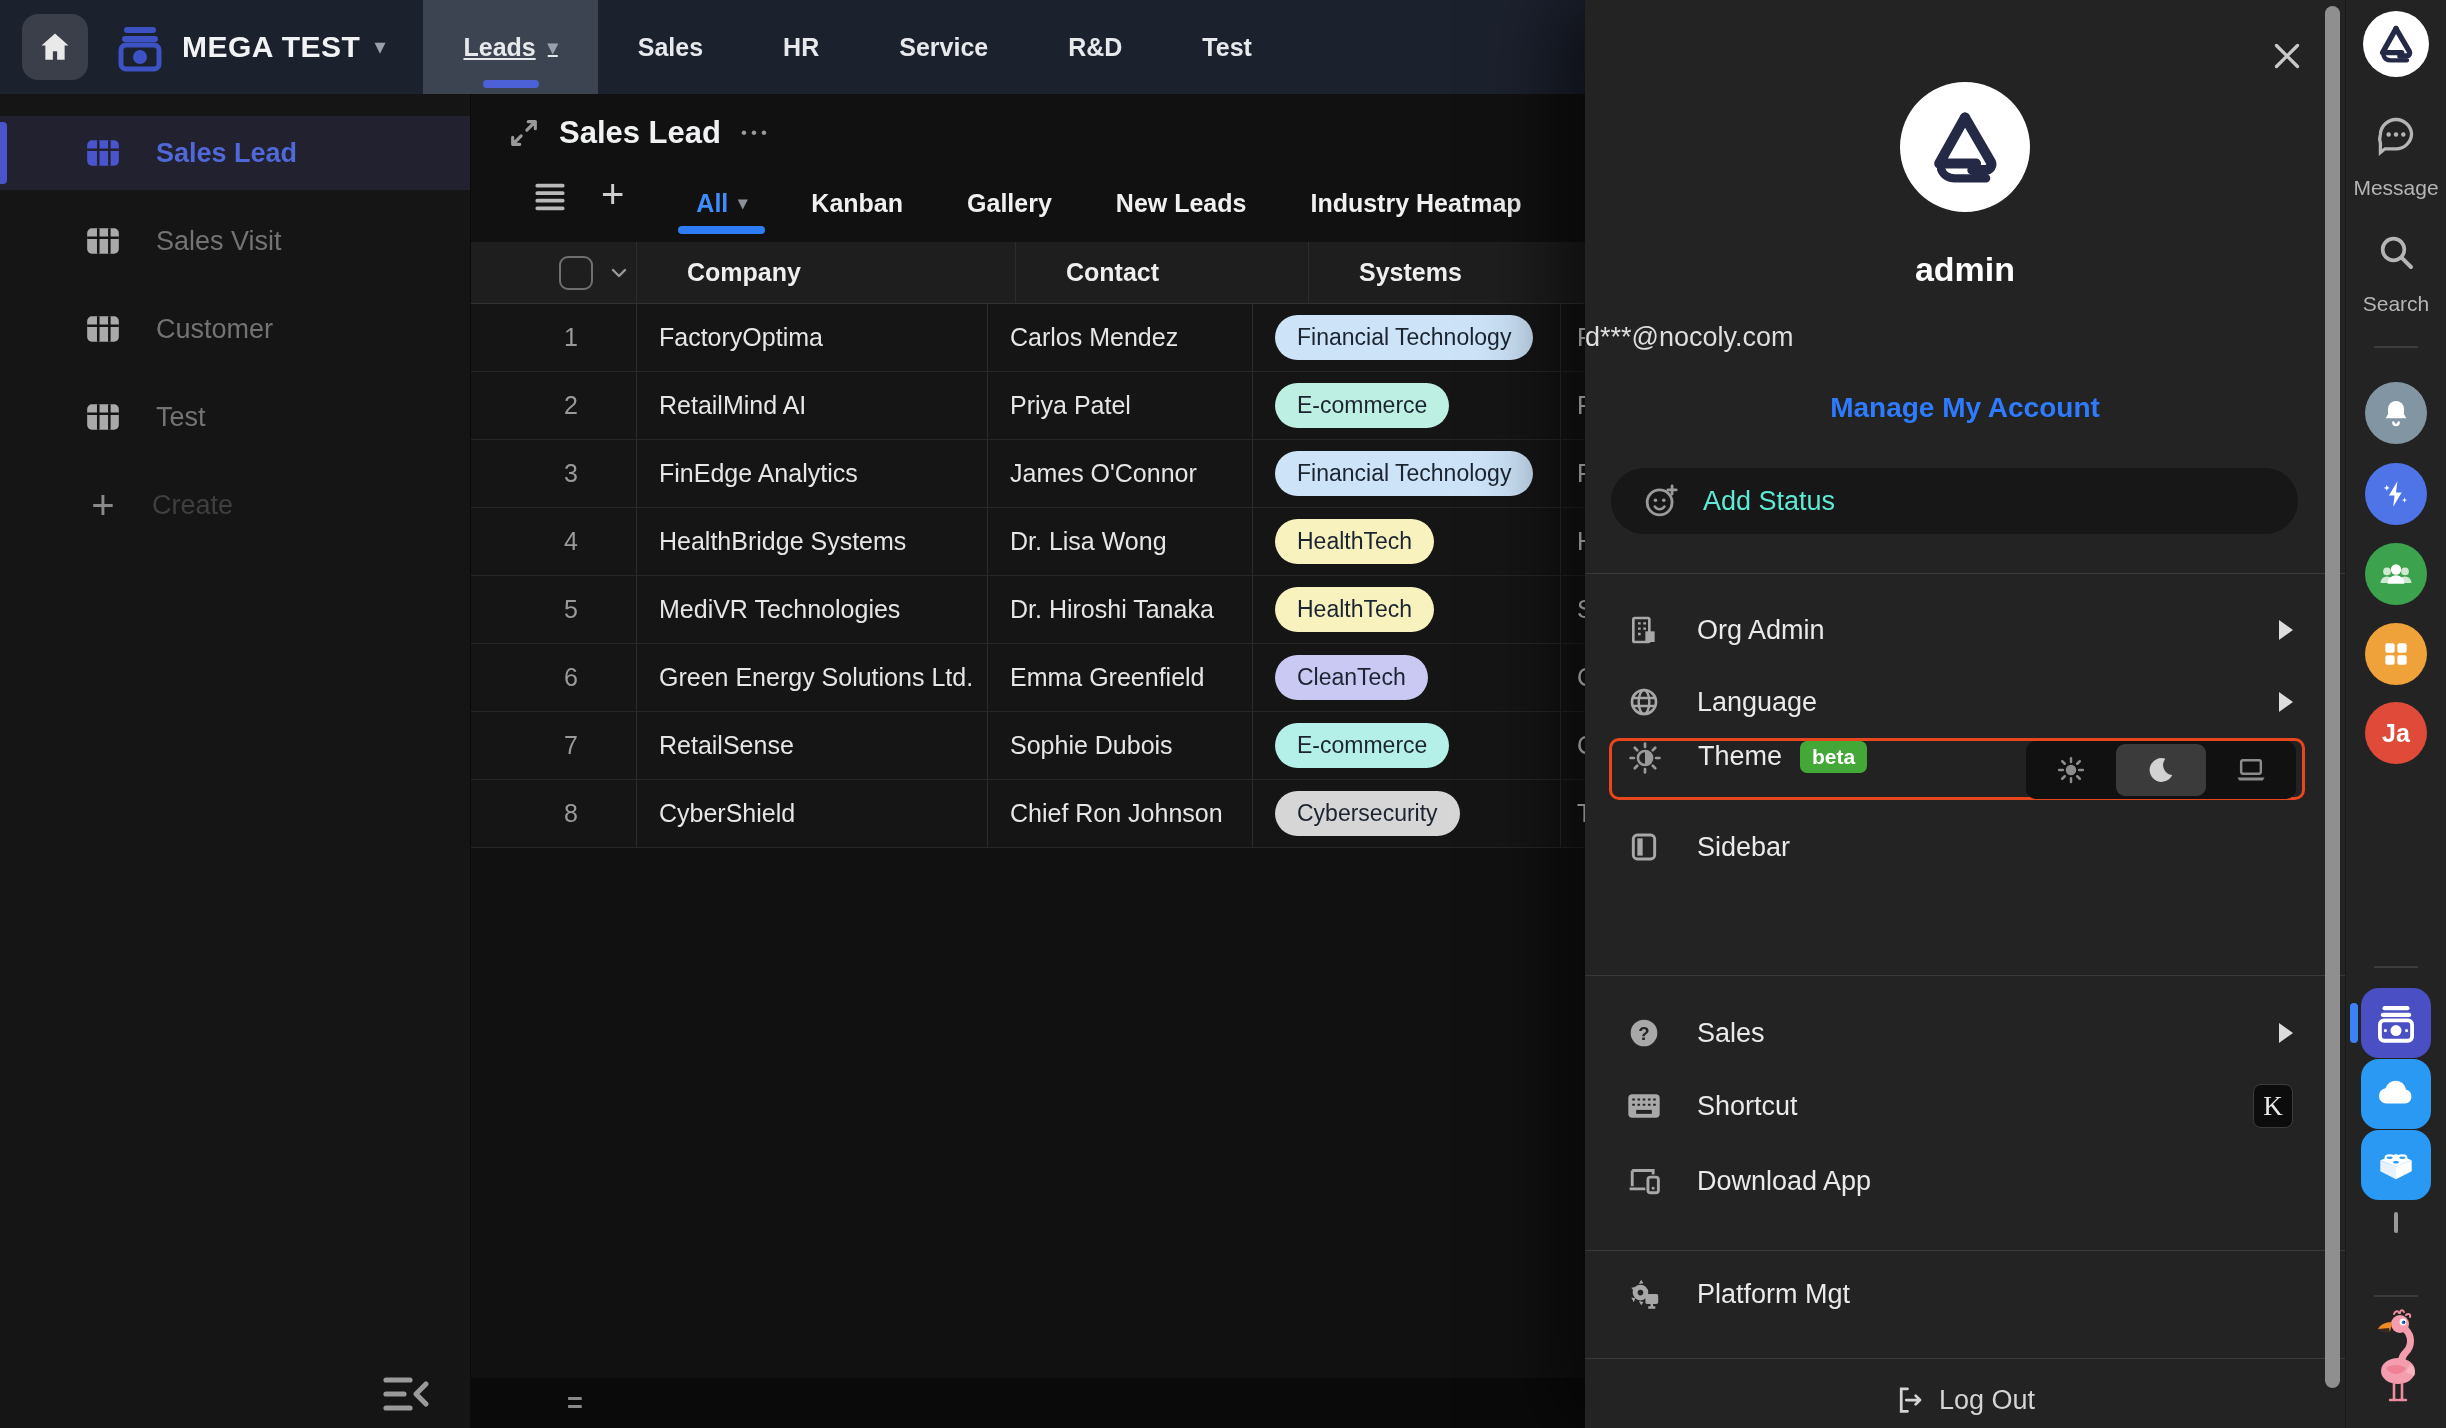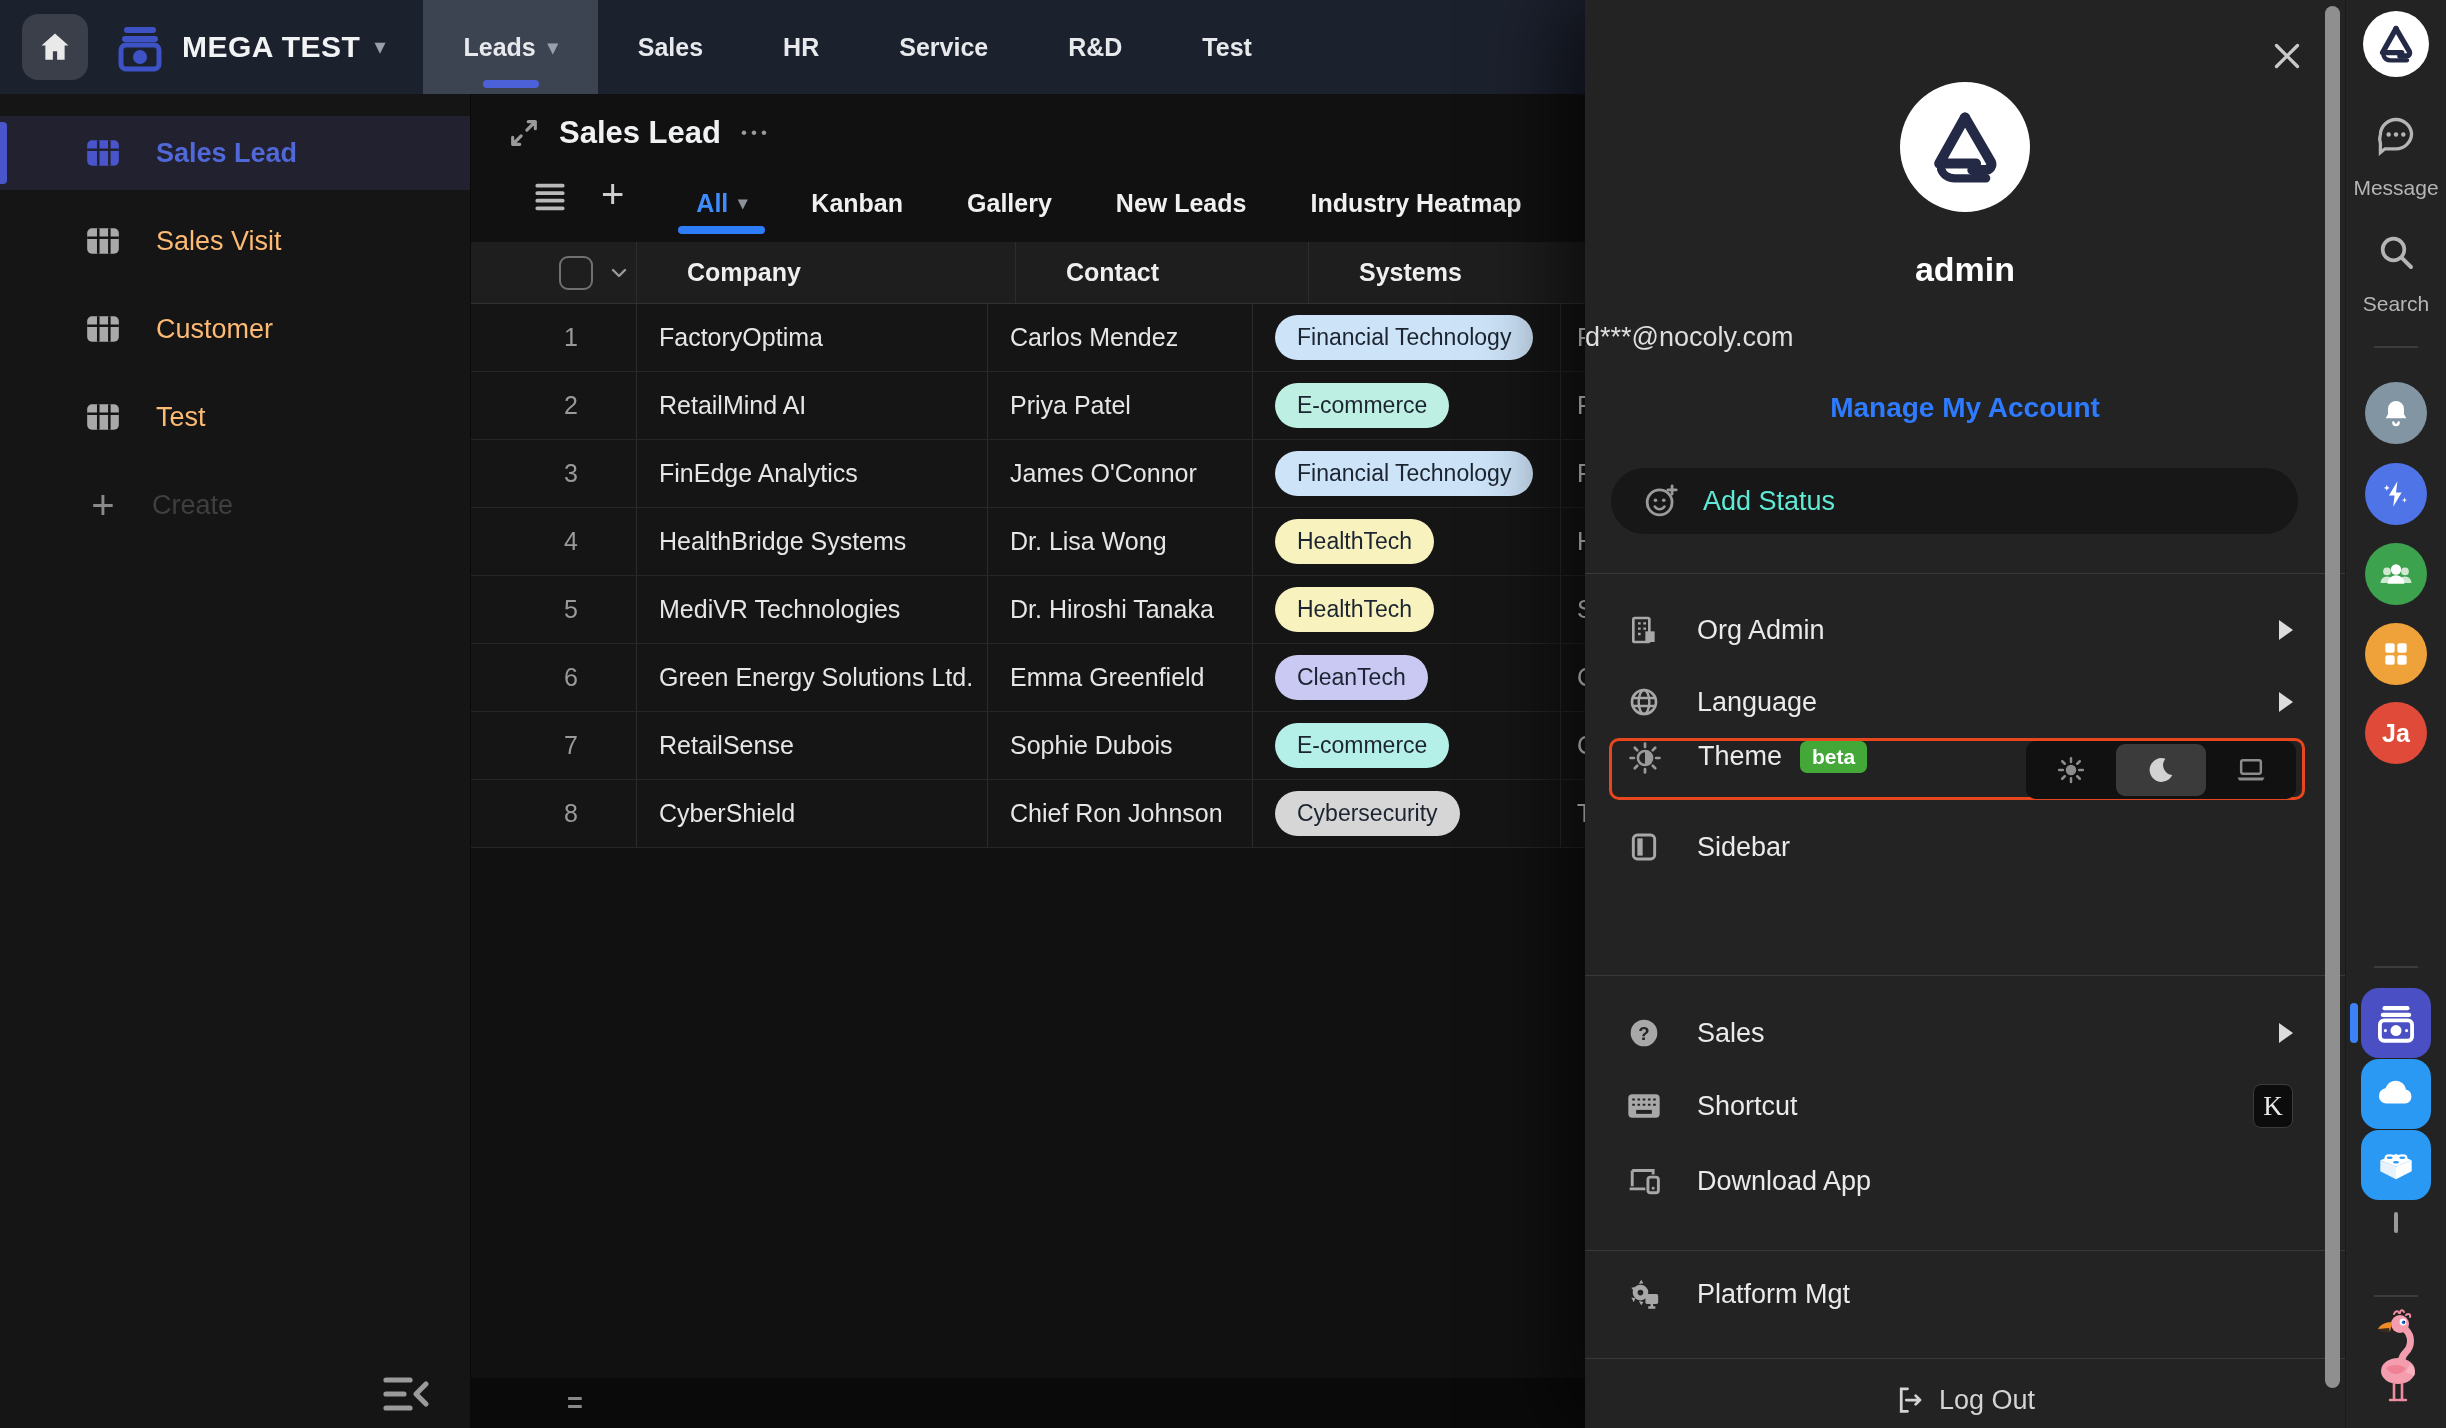--- a/index.html
+++ b/index.html
@@ -11,27 +11,27 @@
   }
 
   
   .topbar { position:absolute; left:0; top:0; width:2446px; height:94px; background:#1c212e; display:flex; align-items:center; }
   .home-btn { width:66px; height:66px; margin-left:22px; border-radius:16px; background:#3a3f49; display:flex; align-items:center; justify-content:center; flex:0 0 auto; }
   .ws-icon { width:52px; height:52px; margin-left:26px; display:flex; align-items:center; justify-content:center; flex:0 0 auto; }
   .ws-name { margin-left:16px; font-size:30px; font-weight:bold; color:#f2f3f5; letter-spacing:.5px; white-space:nowrap; }
   .ws-caret { margin-left:14px; color:#9aa0ab; font-size:22px; }
   .nav-tabs { display:flex; height:94px; margin-left:38px; }
   .nav-tab { position:relative; height:94px; display:flex; align-items:center; padding:0 40px; font-size:25px; font-weight:bold; color:#e7e9ec; }
-  .nav-tab.active { background:#3c4452; }
+  .nav-tab.active { background:#3c4452;text-decoration:underline; }
   .nav-tab .tab-caret { margin-left:12px; color:#9aa0ab; font-size:20px; }
   .nav-tab .tab-underline { position:absolute; left:50%; transform:translateX(-50%); bottom:6px; width:56px; height:8px; border-radius:5px; background:#4c60d8; }
 
   
   .sidebar { position:absolute; left:0; top:94px; width:471px; height:1334px; background:#151515; border-right:1px solid #0a0a0a; }
-  .side-item { position:relative; height:74px; display:flex; align-items:center; padding-left:84px; color:#fdba74; font-size:27px; }
+  .side-item { position:relative; height:74px; display:flex; align-items:center; padding-left:84px; color:#737373; font-size:27px; }
   .side-item + .side-item { margin-top:14px; }
   .side-item:first-child { margin-top:22px; }
   .side-item .grid-ic { width:38px; height:38px; margin-right:34px; flex:0 0 auto; }
   .side-item.active { background:#21212f; color:#5068d8; font-weight:bold; }
   .side-item.active .active-bar { position:absolute; left:0; top:6px; bottom:6px; width:7px; border-radius:0 4px 4px 0; background:#4a55cc; }
   .side-create { height:74px; margin-top:14px; display:flex; align-items:center; padding-left:84px; color:#3f3f3f; font-size:27px; }
   .side-create .plus { color:#8a8a8a; font-size:40px; font-weight:300; margin-right:30px; width:38px; text-align:center; }
   .collapse-btn { position:absolute; left:382px; bottom:12px; width:52px; height:44px; }
 
   

